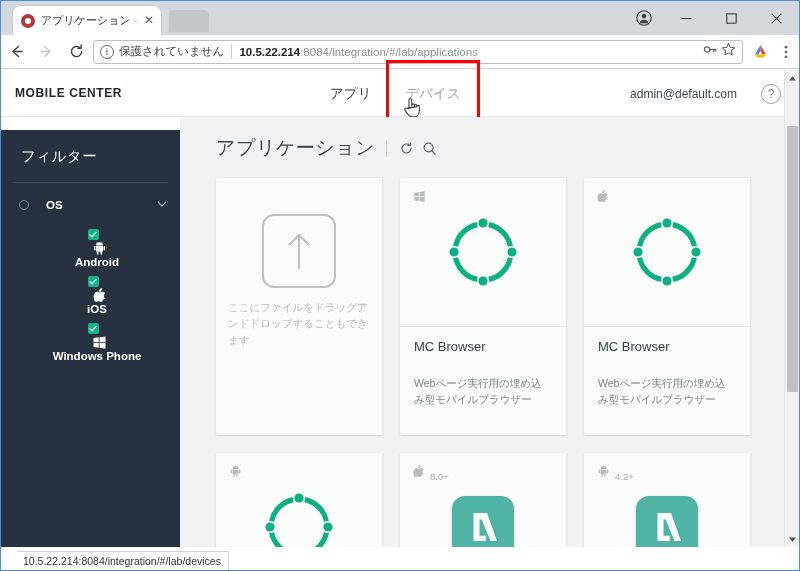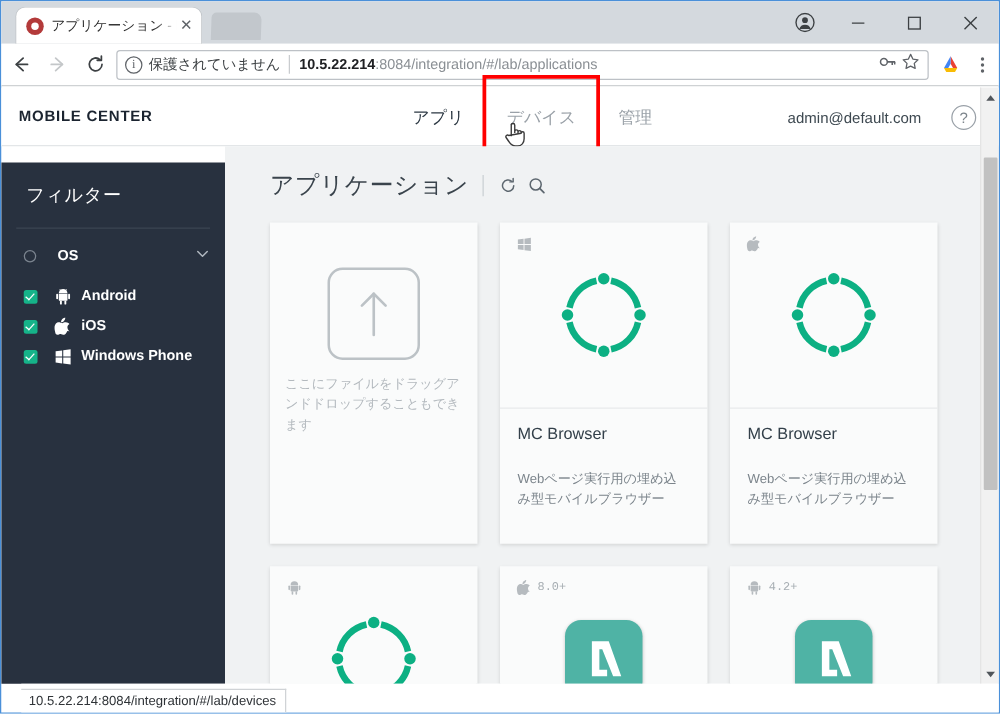--- a/index.html
+++ b/index.html
@@ -156,21 +156,21 @@
   }
   .radio-empty {
     width: 10px; height: 10px; border-radius: 50%;
     border: 1.3px solid #7b848f; flex: 0 0 auto;
   }
   .filter-group-label {
     margin-left: 17px; font-size: 11.5px; font-weight: 700; color: #ffffff;
     flex: 1 1 auto;
   }
   .filter-item {
-    display: flex; align-items: center; padding: 4px 12px 4px 18px;
+    display: flex; align-items: center; padding: 4px 12px 4px 18px; flex-direction: column;
   }
   .checkbox {
     width: 11px; height: 11px; border-radius: 2px; background: #16b389;
     flex: 0 0 auto; position: relative;
   }
   .checkbox::after {
     content: ""; position: absolute; left: 3px; top: 1px;
     width: 3px; height: 6px; border: solid #ffffff;
     border-width: 0 1.6px 1.6px 0; transform: rotate(42deg);
   }
@@ -203,23 +203,22 @@
   .card-grid {
     display: flex; flex-wrap: wrap; gap: 18px; padding: 17px 0 0 36px;
   }
   .card {
     width: 166px; height: 257px; background: #fafbfb;
     box-shadow: 0 1px 3px rgba(0,0,0,0.13); position: relative;
     display: flex; flex-direction: column;
   }
   .card-os {
     position: absolute; left: 13px; top: 11px;
-    display: flex; align-items: flex-start; gap: 5px;
+    display: flex; align-items: flex-end; gap: 5px;
     color: #b6bbbf;
-    font-family: Liberation Mono, monospace;
   }
   .card-os-ver { font-size: 9.5px; color: #a7aeb3; }
   .card-thumb {
     height: 148px; display: flex; align-items: center; justify-content: center;
   }
   .card-body {
     border-top: 1px solid #e8eaec; padding: 12px 14px 0 14px; flex: 1 1 auto;
   }
   .card-title { font-size: 13px; color: #33404a; }
   .card-desc {
@@ -375,23 +374,20 @@
   </div>
 
   <div class="app-header">
     <div class="brand">MOBILE CENTER</div>
     <div class="nav-tabs">
       <div class="nav-tab active">
         <span>アプリ</span>
       </div>
       <div class="nav-tab highlighted">
         <span>デバイス</span>
-      </div>
-      <div class="nav-tab">
-        <span>管理</span>
       </div>
     </div>
     <div class="user-email">admin@default.com</div>
     <div class="help-btn">?</div>
   </div>
 
   <div class="cursor-hand">
     <svg width="16" height="22" viewBox="0 0 16 22">
       <path d="M5 12V3.2a1.4 1.4 0 0 1 2.8 0v6.2m0-1.2a1.3 1.3 0 0 1 2.6 0v1.4m0-0.9a1.25 1.25 0 0 1 2.5 0v1.3m0-0.4a1.2 1.2 0 0 1 2.4 0v4.4c0 3.2-2 5.8-5.2 5.8H8.4c-3 0-4-1.6-5.2-3.4L1 13.2a1.35 1.35 0 0 1 2-1.8z" fill="#ffffff" stroke="#3a3a3a" stroke-width="1.1" stroke-linejoin="round"></path>
     </svg>

